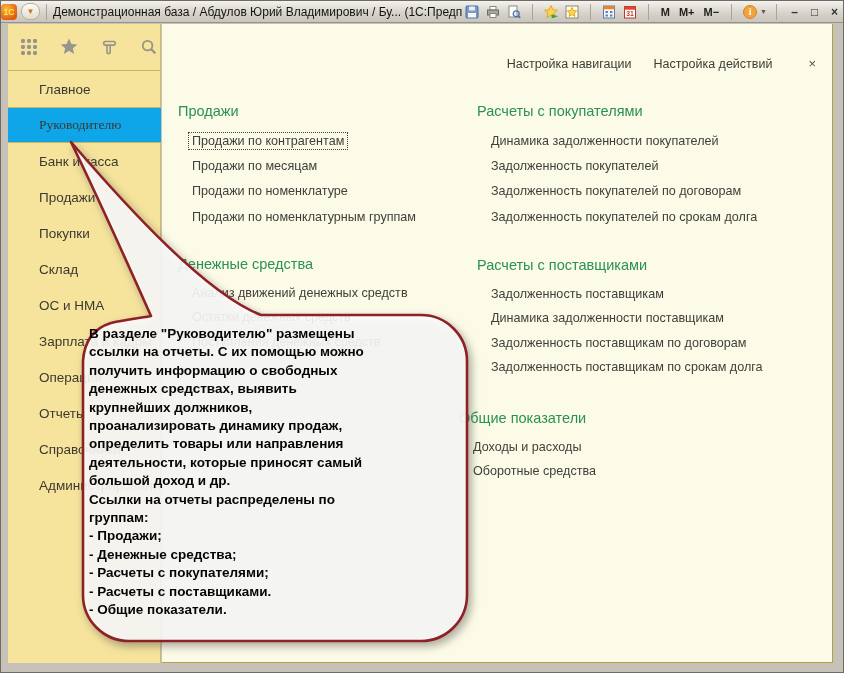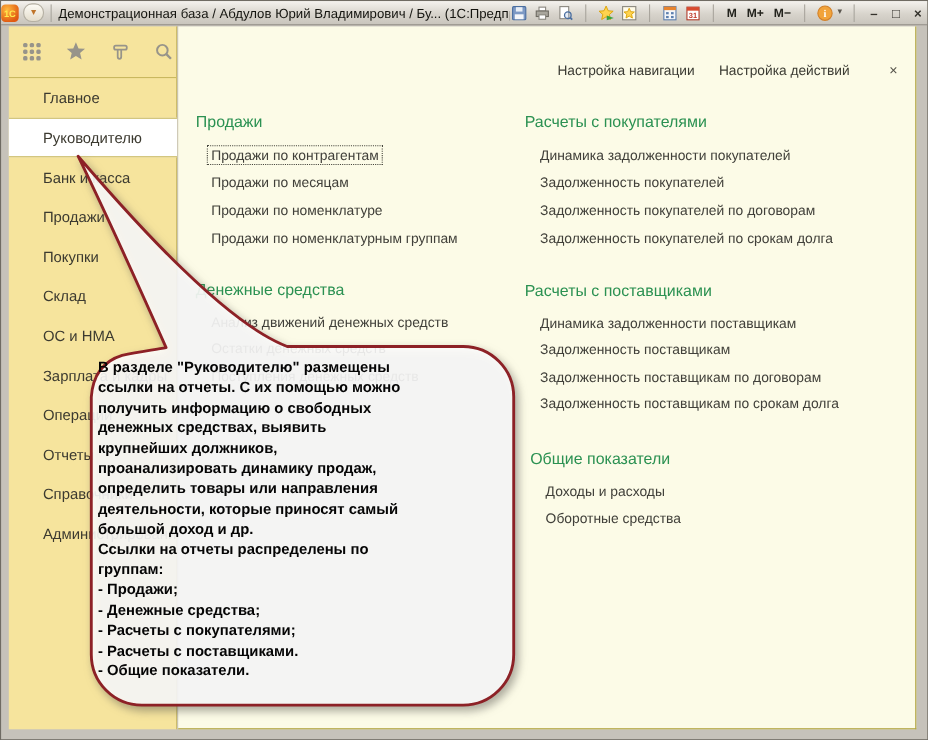--- a/index.html
+++ b/index.html
@@ -20,40 +20,40 @@
   .mem{font-size:11px;font-weight:bold;color:#23231d;padding:0 3px;}
   .caret{font-size:7px;color:#5a564e;margin-left:-2px;}
   .wctl{font-size:12px;color:#35332d;width:17px;text-align:center;font-weight:bold;}
 
   
   .sidebar{position:absolute;left:7px;top:23px;width:153px;height:639px;background:#f6e49d;
     border-right:1px solid #cdbd6a;box-sizing:border-box;}
   .tools{height:46px;border-bottom:1px solid #c9b85f;display:flex;align-items:center;gap:18px;padding-left:10px;}
   .toolico{width:22px;height:22px;display:flex;align-items:center;justify-content:center;}
   .sitem{height:36px;display:flex;align-items:center;padding-left:31px;font-size:13.5px;color:#3c3a30;box-sizing:border-box;text-align:center;}
-  .sitem.sel{background:#ffffff;border-top:1px solid #c9b860;border-bottom:1px solid #c9b860;margin-right:-1px;}
+  .sitem.sel{background:#0ea5e9;border-top:1px solid #c9b860;border-bottom:1px solid #c9b860;margin-right:-1px;font-family:Liberation Serif, serif;}
 
   .content{position:absolute;left:161px;top:23px;width:671px;height:639px;background:#fcfbe7;
     border-right:1px solid #b1a43e;border-bottom:1px solid #b1a43e;box-sizing:border-box;}
   .topbar{position:absolute;top:32px;right:16px;display:flex;align-items:center;gap:22px;}
   .topbar .tlink{font-size:12.5px;color:#3c3c34;}
   .panelclose{font-size:13px;color:#55534a;padding-left:14px;}
 
   .sec{position:absolute;}
   .sec .stitle{font-size:14.5px;color:#2b9152;}
   .sec .links{margin-top:9px;padding-left:14px;text-align:center;}
   .row{height:25.4px;display:flex;align-items:center;font-size:12.6px;color:#41403a;white-space:nowrap;}
   .row.h24{height:24.3px;}
   .focus{border:1px dotted #45453c;padding:1px 3px;margin-left:-4px;}
 
   .sec-sales{left:16px;top:79px;}
   .sec-customers{left:315px;top:79px;}
   .sec-cash{left:16px;top:232px;}
   .sec-suppliers{left:315px;top:233px;}
-  .sec-general{left:320px;top:386px;}
+  .sec-general{left:297px;top:386px;}
 
   
   .callout-svg{position:absolute;left:0;top:0;z-index:5;pointer-events:none;
     filter:drop-shadow(3px 4px 4px rgba(90,88,80,.55));}
   .callout-text{position:absolute;left:88px;top:324px;width:376px;z-index:6;
     font-size:13.5px;font-weight:bold;color:#050505;line-height:18.4px;white-space:pre-line;}
 </style>
 </head>
 <body>
 
@@ -264,24 +264,24 @@
         <div class="row h24">
             <span>Поступления денежных средств</span>
           </div>
       </div>
     </div>
 
     <div class="sec sec-suppliers">
       <div class="stitle">Расчеты с поставщиками</div>
       <div class="links">
         <div class="row h24">
+            <span>Задолженность поставщикам</span>
+          </div>
+        <div class="row h24">
             <span>Динамика задолженности поставщикам</span>
-          </div>
-        <div class="row h24">
-            <span>Задолженность поставщикам</span>
           </div>
         <div class="row h24">
             <span>Задолженность поставщикам по договорам</span>
           </div>
         <div class="row h24">
             <span>Задолженность поставщикам по срокам долга</span>
           </div>
       </div>
     </div>
 

